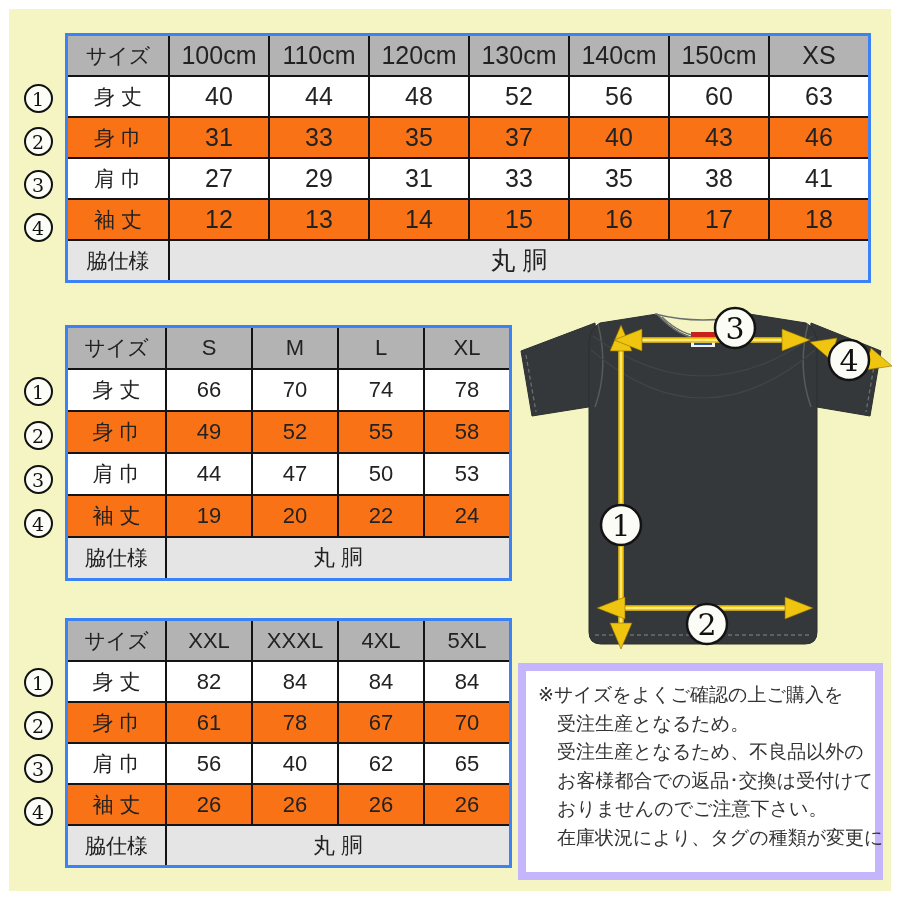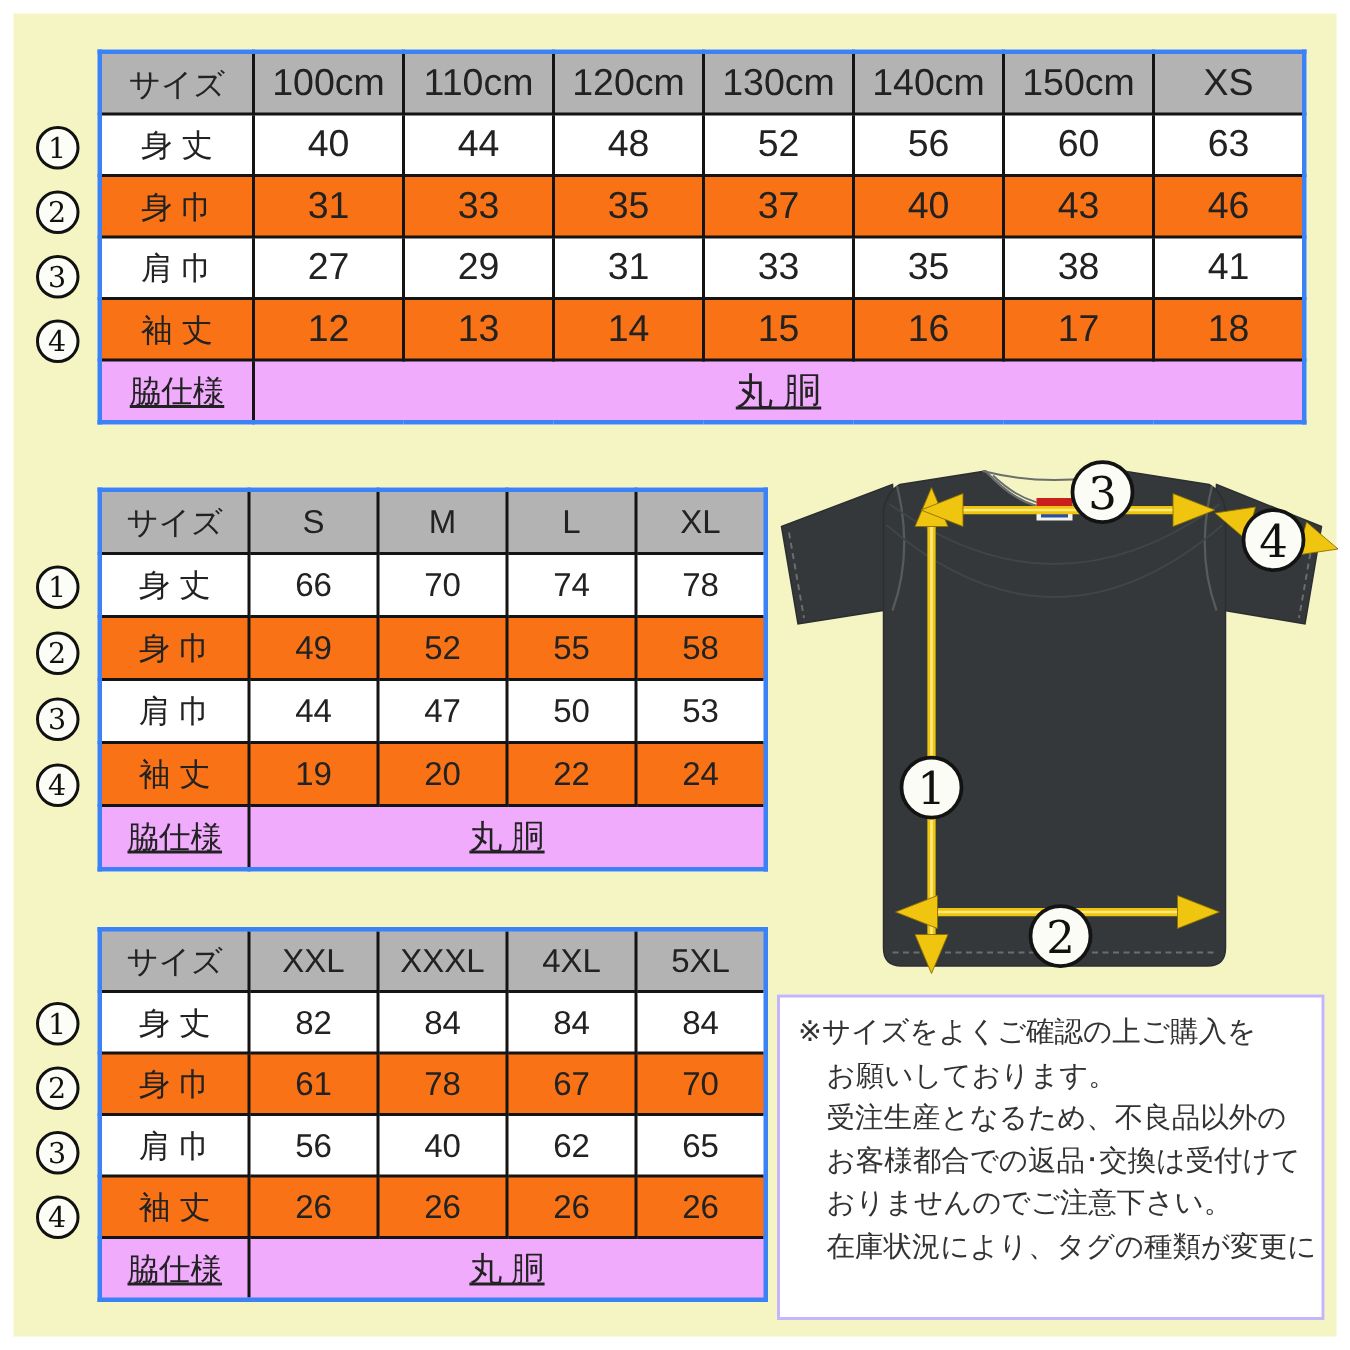--- a/index.html
+++ b/index.html
@@ -7,21 +7,21 @@
   .page{position:relative;width:900px;height:900px;background:#ffffff;overflow:hidden;}
   .canvas{position:absolute;inset:9px;background:#f4f5c3;}
 
   
   .chart{position:absolute;}
   .chart table{border-collapse:collapse;background:#ffffff;border:3px solid #3b82f6;}
   .chart th,.chart td{border:2px solid #141414;text-align:center;vertical-align:middle;
         font-weight:normal;color:#222;padding:0;}
   .chart thead th{background:#b3b3b3;}
   .chart tbody tr.alt th,.chart tbody tr.alt td{background:#f97316;}
-  .chart tbody tr.footer th,.chart tbody tr.footer td{background:#f0abfc;text-decoration:underline;}
+  .chart tbody tr.footer th,.chart tbody tr.footer td{background:#e5e5e5;}
 
   .chart.c8 th,.chart.c8 td{width:98px;height:39px;font-size:25px;}
   .chart.c8 th:first-child{width:100px;font-size:21px;}
   .chart.c8 tbody th{font-size:21px;}
 
   .chart.c5 th,.chart.c5 td{width:84px;height:40px;font-size:22px;}
   .chart.c5 th:first-child{width:97px;font-size:21px;}
   .chart.c5 tbody th{font-size:21px;}
   .chart.rh43 th,.chart.rh43 td{height:39px;}
   .chart.rh44 th,.chart.rh44 td{height:40px;}
@@ -40,21 +40,21 @@
         font-family:"DejaVu Serif","Liberation Serif",serif;font-size:19px;color:#111;}
   #chart0 .circle-num{margin-bottom:14px;}
   #chart1 .circle-num{margin-bottom:15px;}
   #chart2 .circle-num{margin-bottom:14px;}
 
   
   .shirt-wrap{position:absolute;left:505px;top:306px;width:392px;height:348px;}
 
   
   .notice{position:absolute;left:518px;top:663px;width:365px;height:217px;box-sizing:border-box;
-        background:#ffffff;border:2px solid #c4b5fd;padding:10px 8px 8px 12px;}
+        background:#ffffff;border:8px solid #c4b5fd;padding:10px 8px 8px 12px;}
   .note-line{font-size:19px;line-height:28.5px;color:#333;white-space:nowrap;}
   .note-line.ind{padding-left:19px;}
 </style>
 </head>
 <body>
 
 <div class="page">
   <div class="canvas"></div>
 
   <div id="chart0" class="chart c8 rh43">
@@ -298,19 +298,19 @@
       </g>
       <g>
         <circle cx="344" cy="54" r="20" fill="#fcfcf6" stroke="#131313" stroke-width="2.5"></circle>
         <text x="344" y="65" text-anchor="middle" font-family="DejaVu Serif, Liberation Serif, serif" font-size="30" fill="#111">4</text>
       </g>
     </svg>
   </div>
 
   <div class="notice">
       <div class="note-line">※サイズをよくご確認の上ご購入を</div>
-      <div class="note-line ind">お願いしております。</div>
+      <div class="note-line ind">受注生産となるため。</div>
       <div class="note-line ind">受注生産となるため、不良品以外の</div>
       <div class="note-line ind">お客様都合での返品･交換は受付けて</div>
       <div class="note-line ind">おりませんのでご注意下さい。</div>
       <div class="note-line ind">在庫状況により、タグの種類が変更に</div>
     </div>
 </div>
 
 </body></html>

